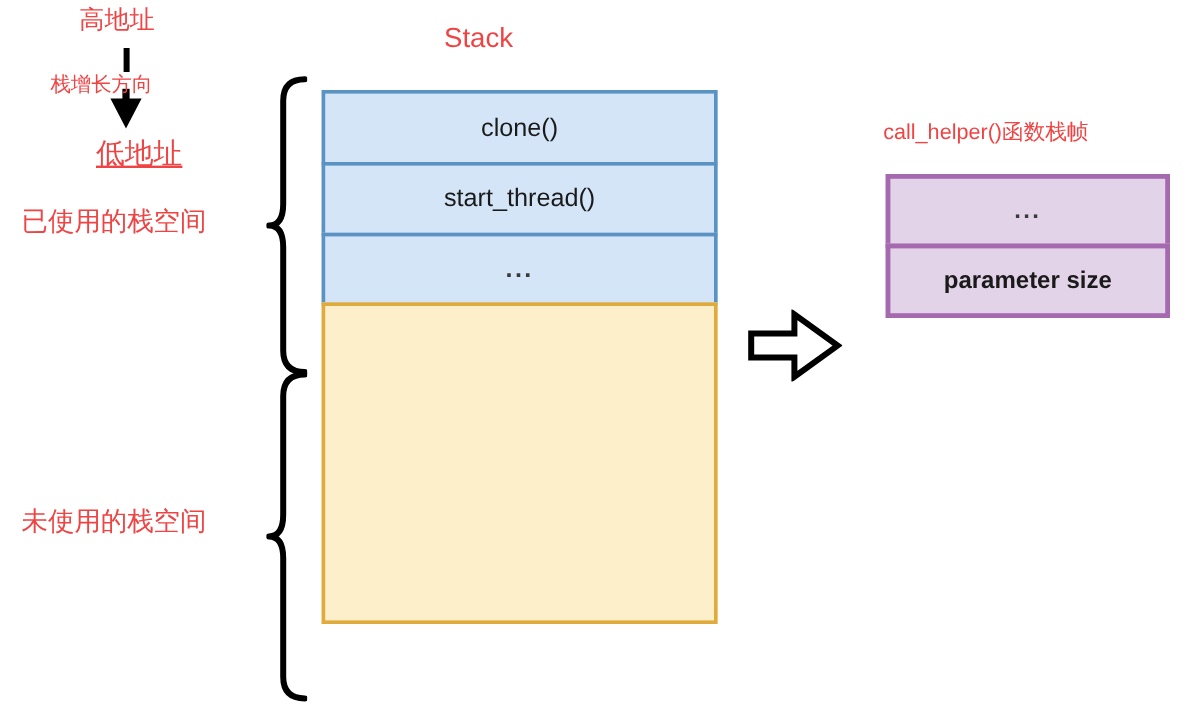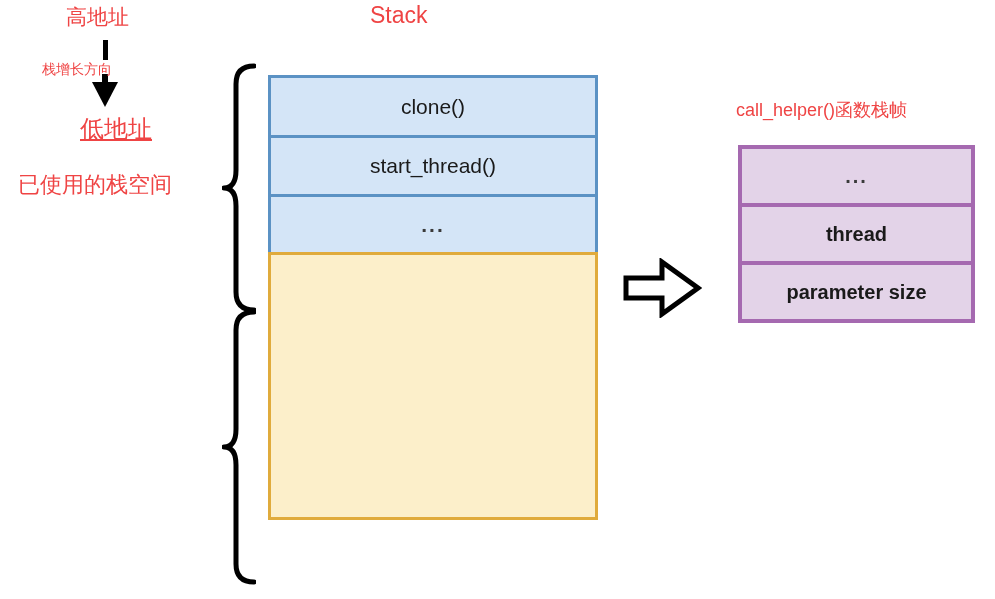--- a/index.html
+++ b/index.html
@@ -33,21 +33,21 @@
 
   
   #addr-high {
     left: 66px;
     top: 6px;
     font-size: 21px;
   }
   #addr-dir {
     left: 42px;
     top: 62px;
-    font-size: 14px;
+    font-size: 17px;
     z-index: 5;
     background: transparent;
   }
   #addr-low {
     left: 80px;
     top: 117px;
     font-size: 24px;
     text-decoration: underline;
   }
 
@@ -92,21 +92,21 @@
   }
 
   
   .brace-svg {
     position: absolute;
   }
 
   
   #stack-title {
     left: 370px;
-    top: 4px;
+    top: 20px;
     font-size: 23px;
   }
 
   
   .stack-col {
     position: absolute;
     left: 268px;
     top: 75px;
     width: 330px;
   }
@@ -193,20 +193,21 @@
     <div class="arrow-head-stem"></div>
     <div class="arrow-head-down"></div>
 
     <div class="txt" id="addr-dir">栈增长方向</div>
 
     <div class="txt" id="addr-low">低地址</div>
   </div>
 
   <div class="txt" id="label-used">已使用的栈空间</div>
 
+  <div class="txt" id="label-unused">未使用的栈空间</div>
 
   <svg class="brace-svg" style="left:222px; top:62px;" width="34" height="252">
     <path d="M 32 4 Q 14 4 14 22 L 14 108 Q 14 126 2 126 Q 14 126 14 144 L 14 230 Q 14 248 32 248" fill="none" stroke="#000" stroke-width="5" stroke-linecap="round" stroke-linejoin="round"></path>
   </svg>
 
   <svg class="brace-svg" style="left:222px; top:308px;" width="34" height="278">
     <path d="M 32 4 Q 14 4 14 22 L 14 121 Q 14 139 2 139 Q 14 139 14 157 L 14 256 Q 14 274 32 274" fill="none" stroke="#000" stroke-width="5" stroke-linecap="round" stroke-linejoin="round"></path>
   </svg>
 
   <div class="txt" id="stack-title">Stack</div>
@@ -230,20 +231,17 @@
     <path d="M 4 20 L 40 20 L 40 4 L 76 30 L 40 56 L 40 40 L 4 40 Z" fill="#ffffff" stroke="#000000" stroke-width="5" stroke-linejoin="miter"></path>
   </svg>
 
   <div class="txt" id="right-title">call_helper()函数栈帧</div>
 
   <div class="right-col">
     <div class="rframe">
       <span class="dots">...</span>
     </div>
     <div class="rframe">
-      <span>thread</span>
-    </div>
-    <div class="rframe">
       <span>parameter size</span>
     </div>
   </div>
 
 </div>
 
 </body></html>

